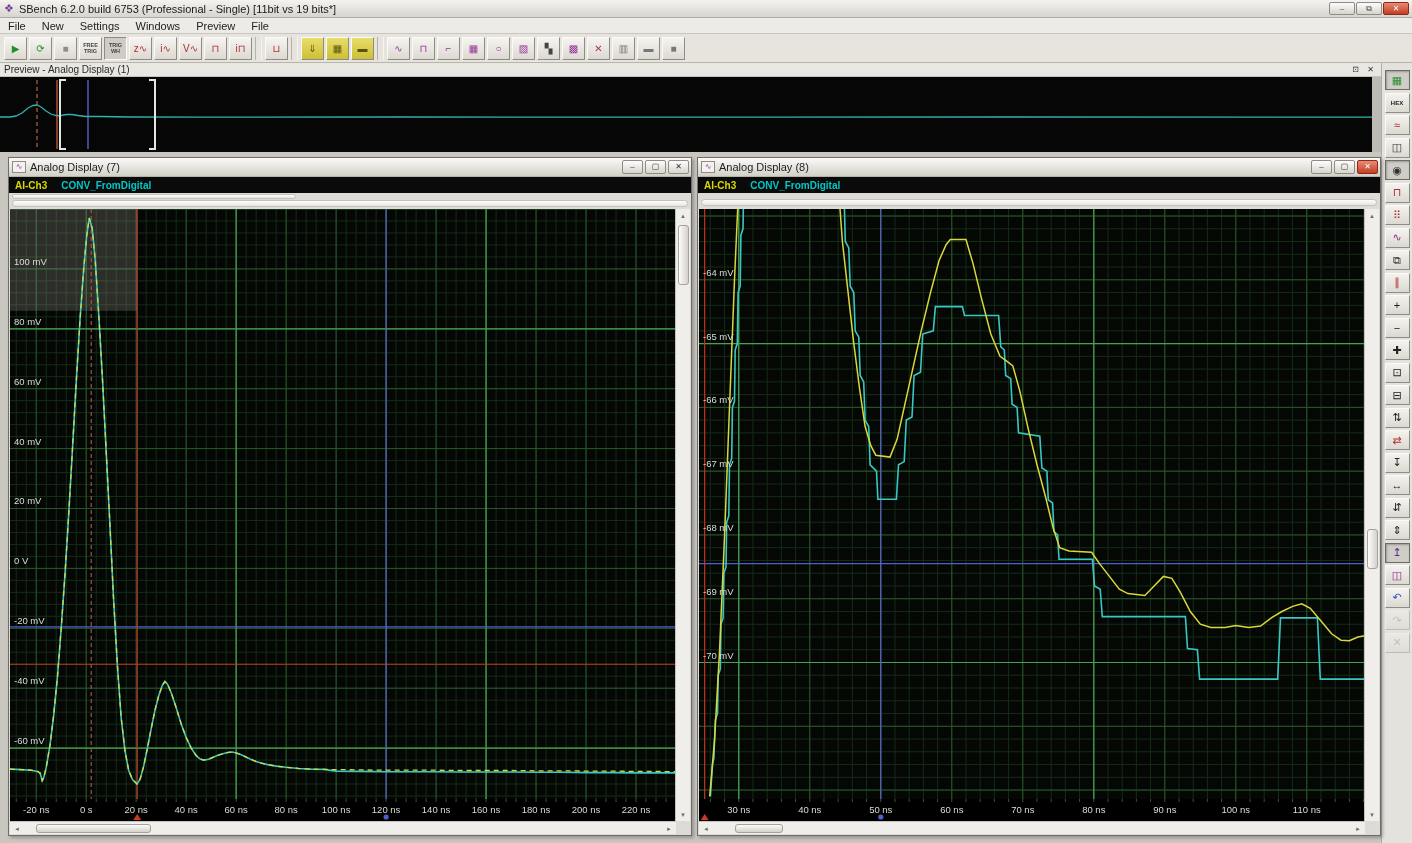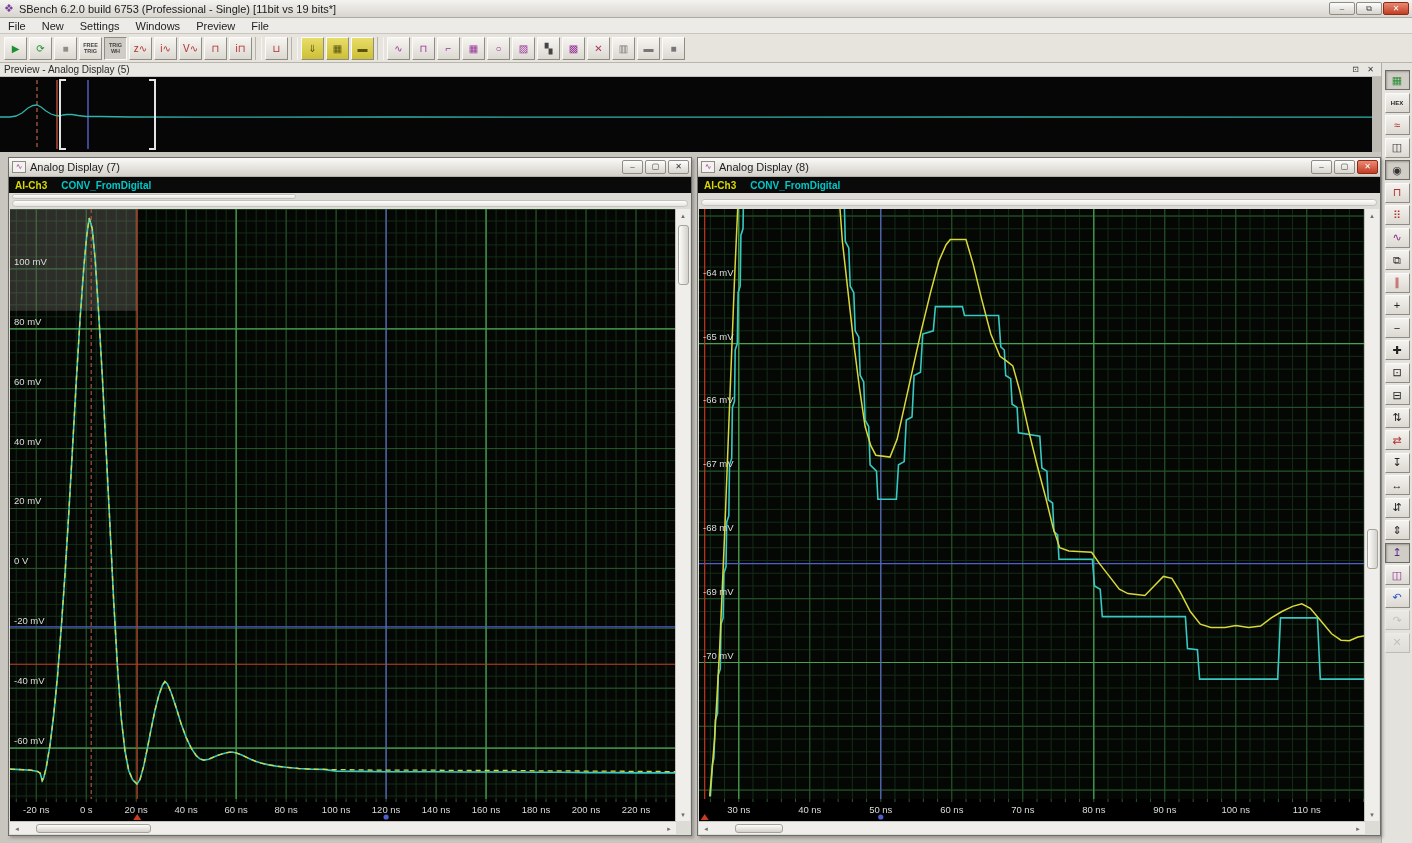--- a/index.html
+++ b/index.html
@@ -137,21 +137,21 @@
       <div class="tbtn" style="color: rgb(153, 51, 153);">▨</div>
       <div class="tbtn" style="color: rgb(68, 68, 68);">▚</div>
       <div class="tbtn" style="color: rgb(153, 51, 153);">▩</div>
       <div class="tbtn" style="color: rgb(176, 51, 102);">✕</div>
       <div class="tbtn" style="color: rgb(119, 119, 119);">▥</div>
       <div class="tbtn" style="color: rgb(119, 119, 119);">▬</div>
       <div class="tbtn" style="color: rgb(119, 119, 119);">■</div>
     </div>
 
   <div class="prevhdr">
-    <span>Preview - Analog Display (5)</span>
+    <span>Preview - Analog Display (1)</span>
     <span class="prevbtn" style="right:20px">⊡</span>
     <span class="prevbtn" style="right:5px">✕</span>
   </div>
   <div class="prevarea">
     <svg id="preview-svg" width="1372" height="75">
         <rect x="0" y="0" width="1372" height="75" fill="#050605"></rect>
         <line x1="37" y1="3" x2="37" y2="72" stroke="#a2553f" stroke-width="1.4" stroke-dasharray="4 3"></line>
         <line x1="57" y1="3" x2="57" y2="72" stroke="#c05535" stroke-width="1.4"></line>
         <line x1="88" y1="3" x2="88" y2="72" stroke="#5a64c8" stroke-width="1.4"></line>
         <polyline points="0,40 10,40 16,39 22,36 28,31 33,28.5 37,28 41,30 46,34 51,37 56,38.5 60,39 63,38 67,37.5 72,37.5 78,38.5 86,39.5 100,39.5 130,40 200,40.2 400,40 700,40.2 1000,40 1372,40.2" fill="none" stroke="#2fb3ab" stroke-width="1.3"></polyline>

